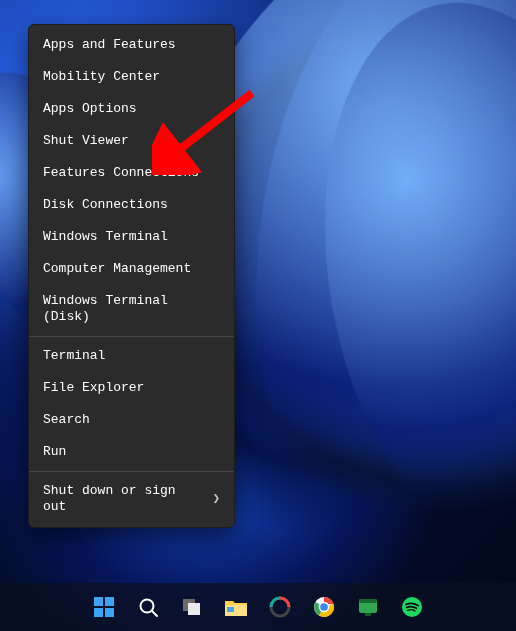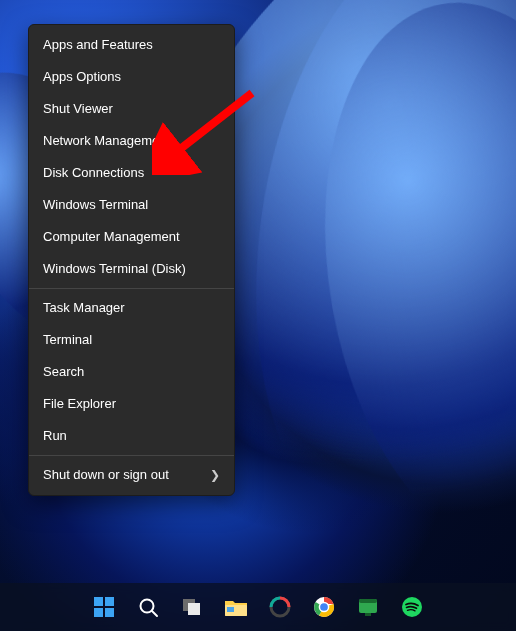--- a/index.html
+++ b/index.html
@@ -74,20 +74,21 @@
     padding: 4px 0;
     z-index: 10;
   }
   .menu-item {
     padding: 8px 14px;
     line-height: 16px;
     cursor: default;
     display: flex;
     align-items: center;
     justify-content: space-between;
+    font-family: Liberation Mono, monospace;
   }
   .menu-sep {
     height: 1px;
     background: #454545;
     margin: 3px 0;
   }
   .chevron {
     color: #ccc;
     font-size: 12px;
     margin-left: 8px;
@@ -113,53 +114,53 @@
   <div class="petal p3"></div>
   <div class="petal p4"></div>
 </div>
 
 <div class="context-menu">
 
   <div class="menu-item">
       <span>Apps and Features</span>
     </div>
   <div class="menu-item">
+      <span>Mobility Center</span>
+    </div>
+  <div class="menu-item">
       <span>Apps Options</span>
     </div>
   <div class="menu-item">
       <span>Shut Viewer</span>
     </div>
   <div class="menu-item">
-      <span>Network Management</span>
+      <span>Features Connections</span>
     </div>
   <div class="menu-item">
       <span>Disk Connections</span>
     </div>
   <div class="menu-item">
       <span>Windows Terminal</span>
     </div>
   <div class="menu-item">
       <span>Computer Management</span>
     </div>
   <div class="menu-item">
       <span>Windows Terminal (Disk)</span>
     </div>
   <div class="menu-sep"></div>
 
   <div class="menu-item">
-      <span>Task Manager</span>
-    </div>
-  <div class="menu-item">
       <span>Terminal</span>
     </div>
   <div class="menu-item">
+      <span>File Explorer</span>
+    </div>
+  <div class="menu-item">
       <span>Search</span>
-    </div>
-  <div class="menu-item">
-      <span>File Explorer</span>
     </div>
   <div class="menu-item">
       <span>Run</span>
     </div>
   <div class="menu-sep"></div>
 
   <div class="menu-item">
     <span>Shut down or sign out</span>
     <span class="chevron">❯</span>
   </div>

